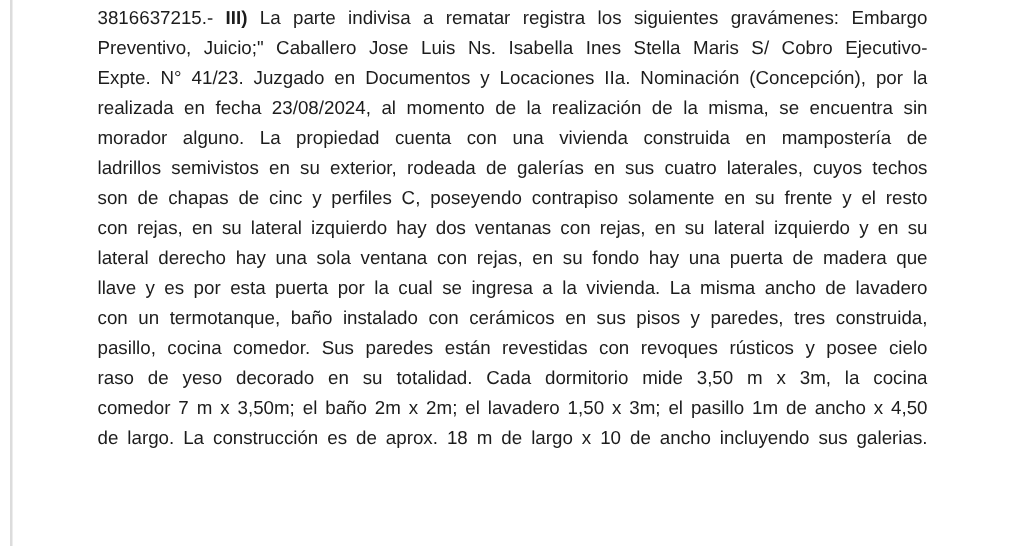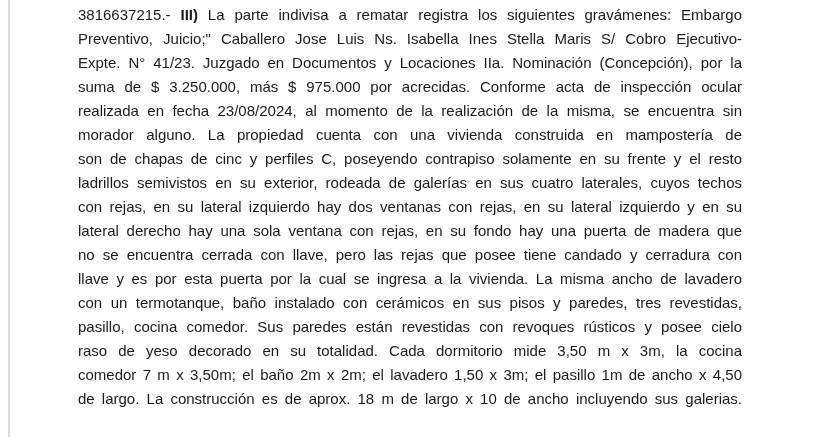--- a/index.html
+++ b/index.html
@@ -44,27 +44,25 @@
 </style>
 </head>
 <body>
 
 <div class="page-edge"></div>
 
 <div class="textblock">
   <div class="tline"><span>3816637215.- </span><span class="b">III)</span><span> La parte indivisa a rematar registra los siguientes gravámenes: Embargo</span></div>
   <div class="tline">Preventivo, Juicio;" Caballero Jose Luis Ns. Isabella Ines Stella Maris S/ Cobro Ejecutivo-</div>
   <div class="tline">Expte. N° 41/23. Juzgado en Documentos y Locaciones IIa. Nominación (Concepción), por la</div>
-  <div class="tline">suma de $ 3.250.000, más $ 975.000 por acrecidas. Conforme acta de inspección ocular</div>
   <div class="tline">realizada en fecha 23/08/2024, al momento de la realización de la misma, se encuentra sin</div>
   <div class="tline">morador alguno. La propiedad cuenta con una vivienda construida en mampostería de</div>
+  <div class="tline">ladrillos semivistos en su exterior, rodeada de galerías en sus cuatro laterales, cuyos techos</div>
   <div class="tline">son de chapas de cinc y perfiles C, poseyendo contrapiso solamente en su frente y el resto</div>
-  <div class="tline">ladrillos semivistos en su exterior, rodeada de galerías en sus cuatro laterales, cuyos techos</div>
   <div class="tline">con rejas, en su lateral izquierdo hay dos ventanas con rejas, en su lateral izquierdo y en su</div>
   <div class="tline">lateral derecho hay una sola ventana con rejas, en su fondo hay una puerta de madera que</div>
-  <div class="tline">no se encuentra cerrada con llave, pero las rejas que posee tiene candado y cerradura con</div>
   <div class="tline">llave y es por esta puerta por la cual se ingresa a la vivienda. La misma ancho de lavadero</div>
-  <div class="tline">con un termotanque, baño instalado con cerámicos en sus pisos y paredes, tres revestidas,</div>
+  <div class="tline">con un termotanque, baño instalado con cerámicos en sus pisos y paredes, tres construida,</div>
   <div class="tline">pasillo, cocina comedor. Sus paredes están revestidas con revoques rústicos y posee cielo</div>
   <div class="tline">raso de yeso decorado en su totalidad. Cada dormitorio mide 3,50 m x 3m, la cocina</div>
   <div class="tline">comedor 7 m x 3,50m; el baño 2m x 2m; el lavadero 1,50 x 3m; el pasillo 1m de ancho x 4,50</div>
   <div class="tline">de largo. La construcción es de aprox. 18 m de largo x 10 de ancho incluyendo sus galerias.</div>
 </div>
 
 </body></html>

